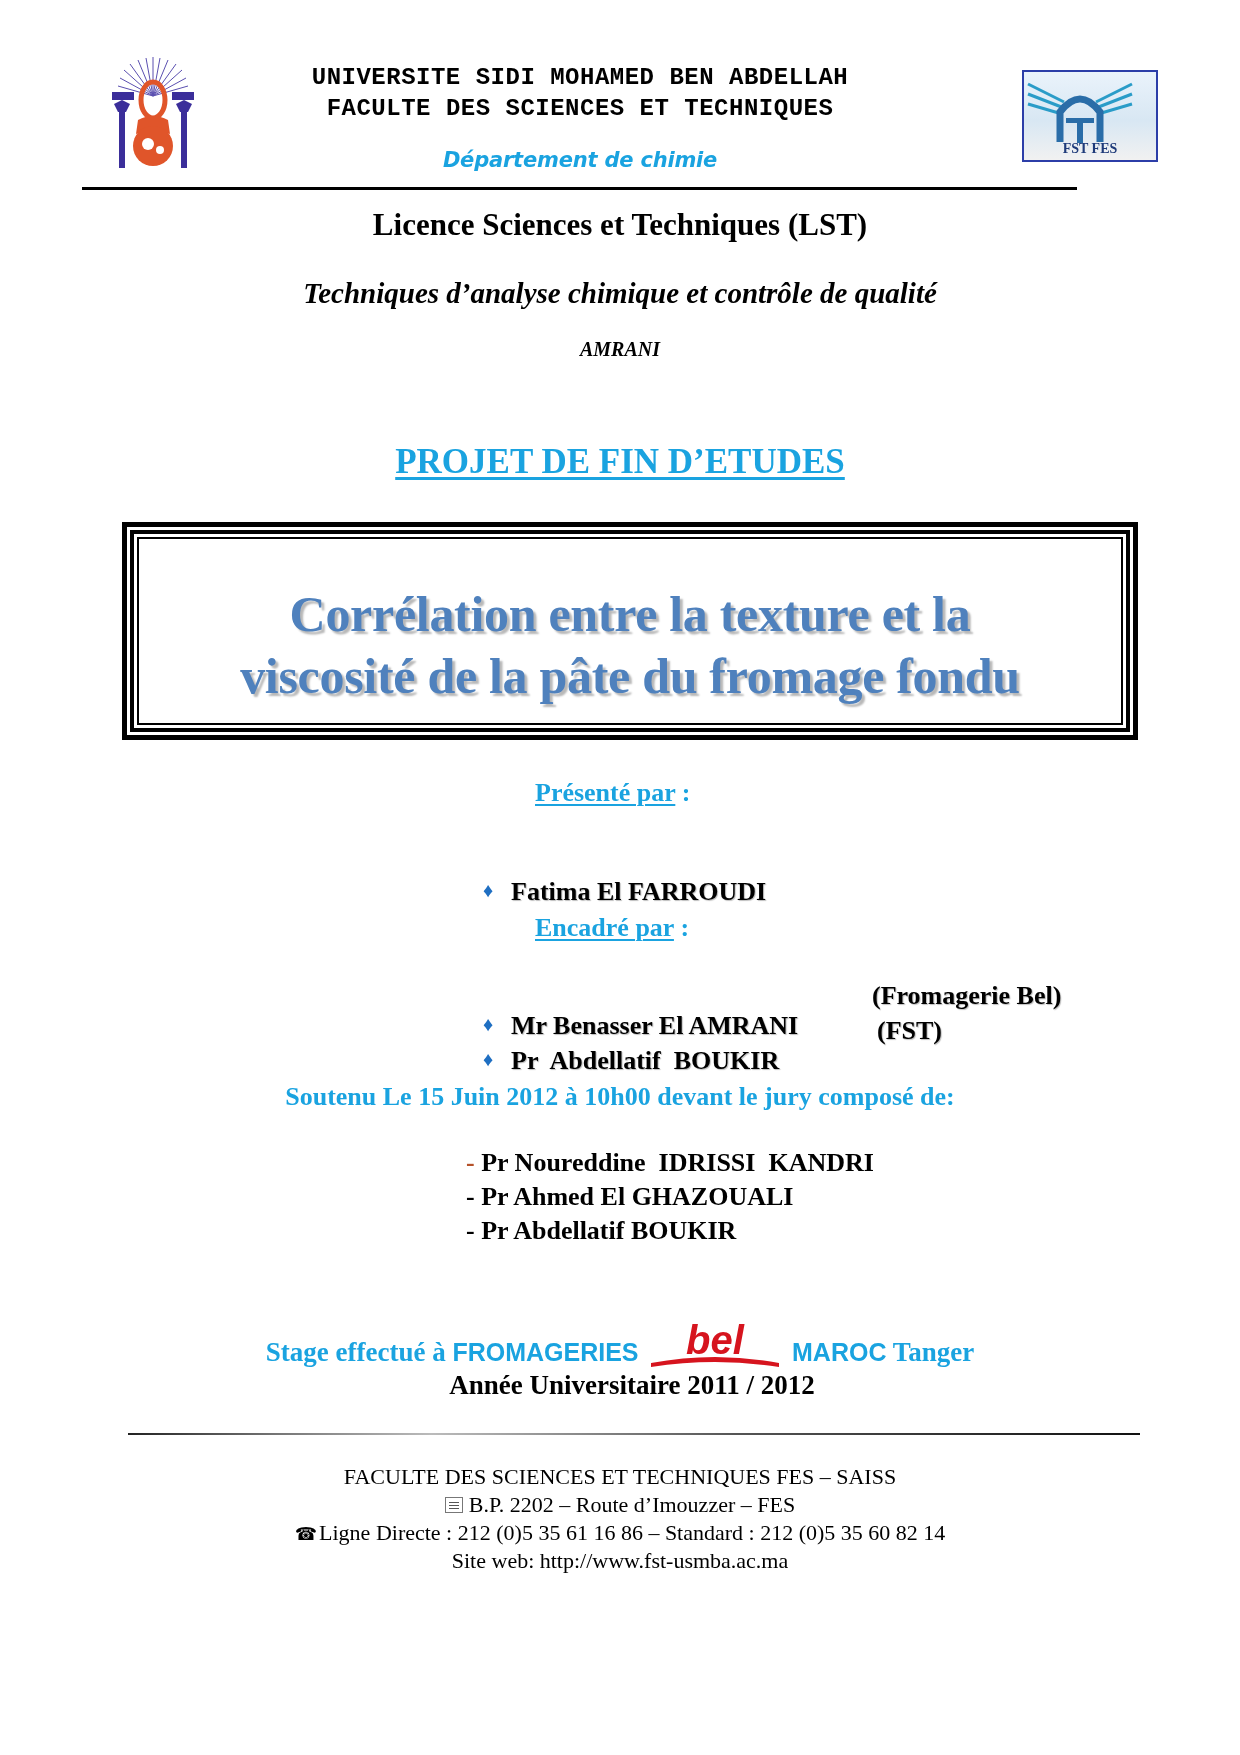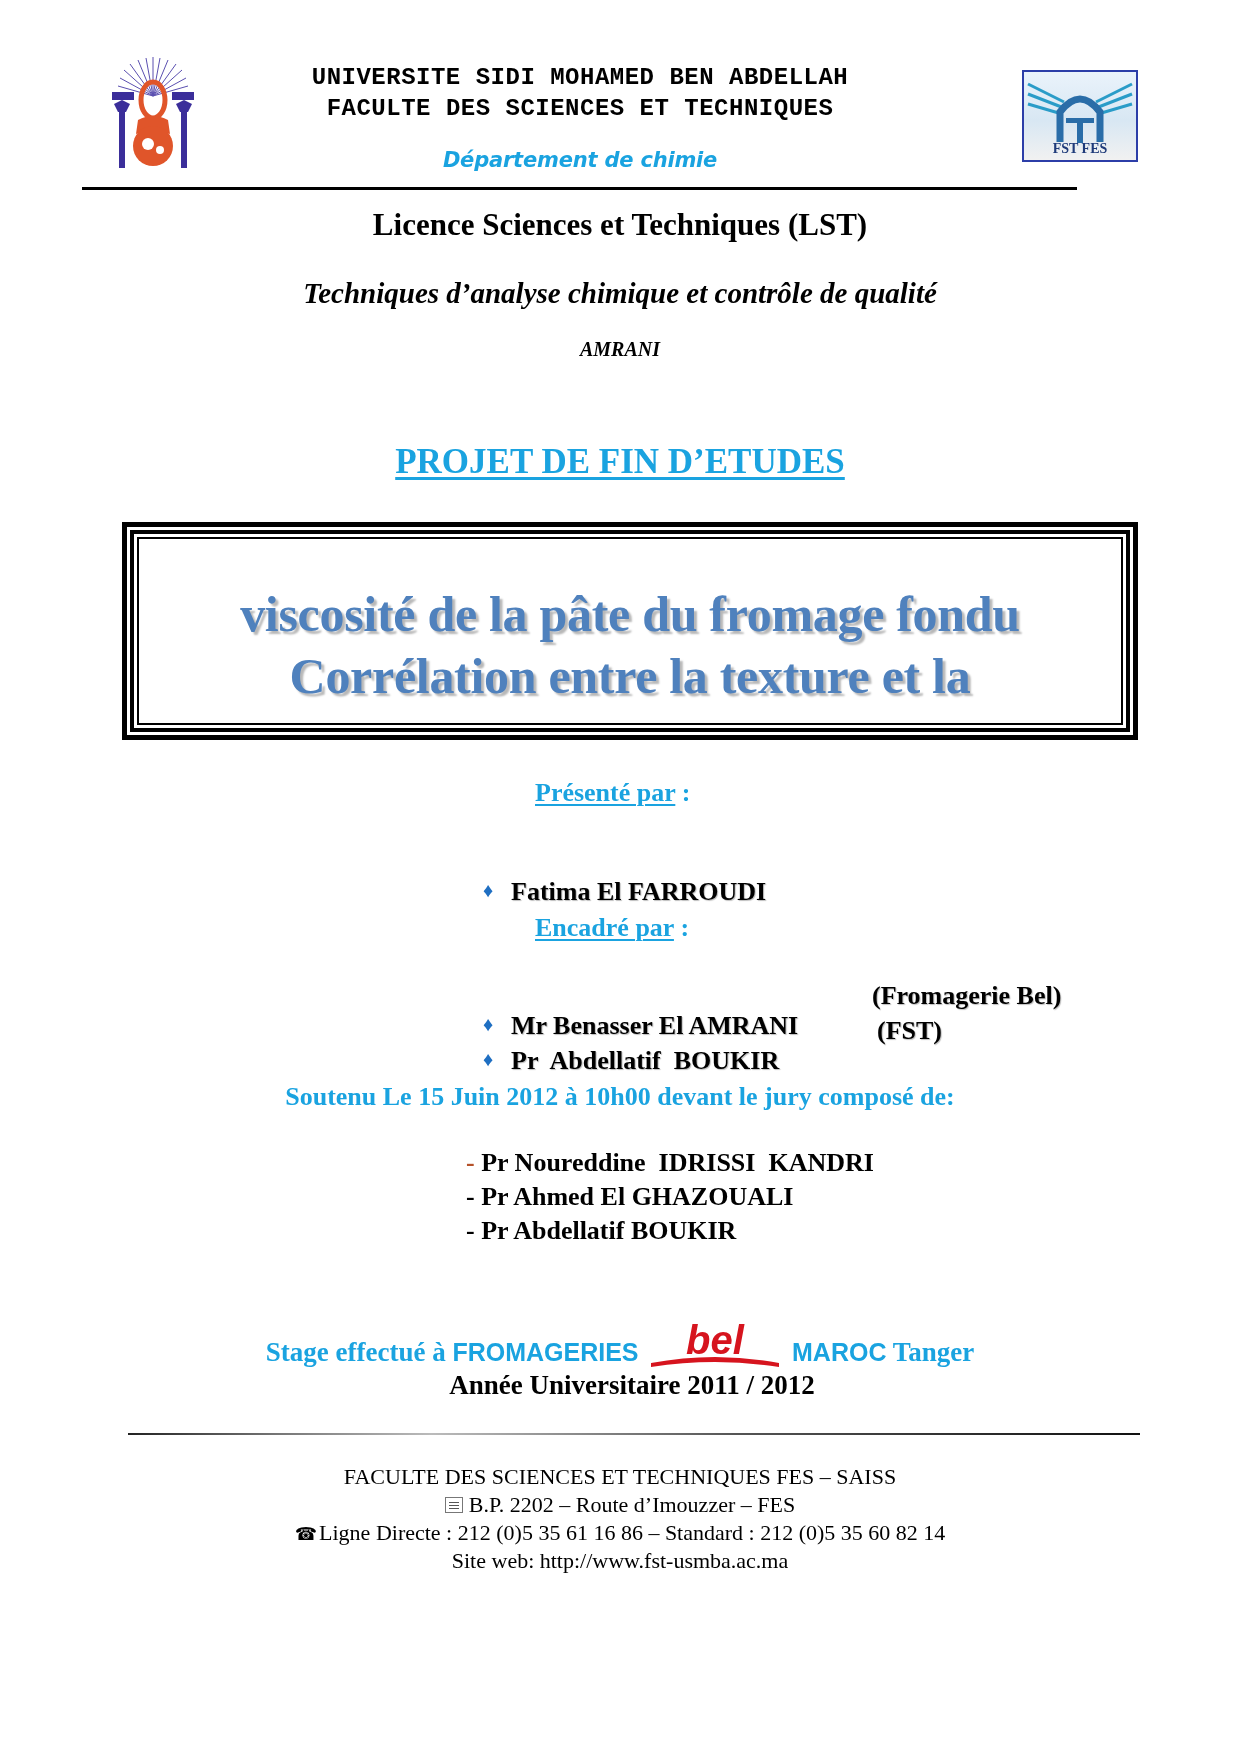--- a/index.html
+++ b/index.html
@@ -2,21 +2,21 @@
 <html><head>
   <meta charset="utf-8">
   <style>
     html, body { margin: 0; padding: 0; background: #ffffff; }
     body { width: 1240px; height: 1755px; position: relative; overflow: hidden; font-family: "Liberation Serif", serif; color: #000; }
     .abs { position: absolute; }
     .center { text-align: center; }
 
     
     .logo-left { left: 108px; top: 56px; width: 90px; height: 118px; }
-    .logo-right { left: 1022px; top: 70px; width: 116px; height: 92px; border: 2px solid #2c3ea8; box-sizing: border-box; background: linear-gradient(180deg, #eaf3fb 0%, #d8e7f3 55%, #f1f1f1 100%); }
+    .logo-right { left: 1022px; top: 70px; width: 136px; height: 92px; border: 2px solid #2c3ea8; box-sizing: border-box; background: linear-gradient(180deg, #eaf3fb 0%, #d8e7f3 55%, #f1f1f1 100%); }
     .univ { left: 0; width: 1160px; top: 62px; font-family: "Liberation Mono", monospace; font-weight: bold; font-size: 24px; line-height: 31px; letter-spacing: 0.5px; }
     .dept { left: 0; width: 1160px; top: 148px; font-family: "DejaVu Sans", sans-serif; font-style: italic; font-weight: bold; font-size: 21px; color: #1aa3e0; letter-spacing: -0.2px; }
     .hr-top { left: 82px; top: 187px; width: 995px; height: 3px; background: #000; }
 
     .licence { left: 0; width: 1240px; top: 207px; font-weight: bold; font-size: 31px; }
     .tech { left: 0; width: 1240px; top: 277px; font-weight: bold; font-style: italic; font-size: 29px; }
     .taccq { left: 0; width: 1240px; top: 338px; font-weight: bold; font-style: italic; font-size: 20px; }
 
     .pfe { left: 0; width: 1240px; top: 442px; font-weight: bold; font-size: 35px; color: #1aa3e0; }
     .pfe span { text-decoration: underline; text-decoration-thickness: 3px; text-underline-offset: 4px; }
@@ -122,22 +122,22 @@
 <div class="abs taccq center">AMRANI</div>
 
 <div class="abs pfe center">
   <span>PROJET DE FIN D’ETUDES</span>
 </div>
 
 <div class="abs frame">
   <div class="f2"></div>
   <div class="f3"></div>
   <div class="frame-title">
+    <div>Corrélation entre la texture et la</div>
     <div>viscosité de la pâte du fromage fondu</div>
-    <div>Corrélation entre la texture et la</div>
   </div>
 </div>
 
 <div class="abs heading-cyan presente">
   <span class="u">Présenté par</span><span> :</span>
 </div>
 <div class="bullet-row student">
   <span class="diamond">♦</span><span>Fatima El FARROUDI</span>
 </div>
 

